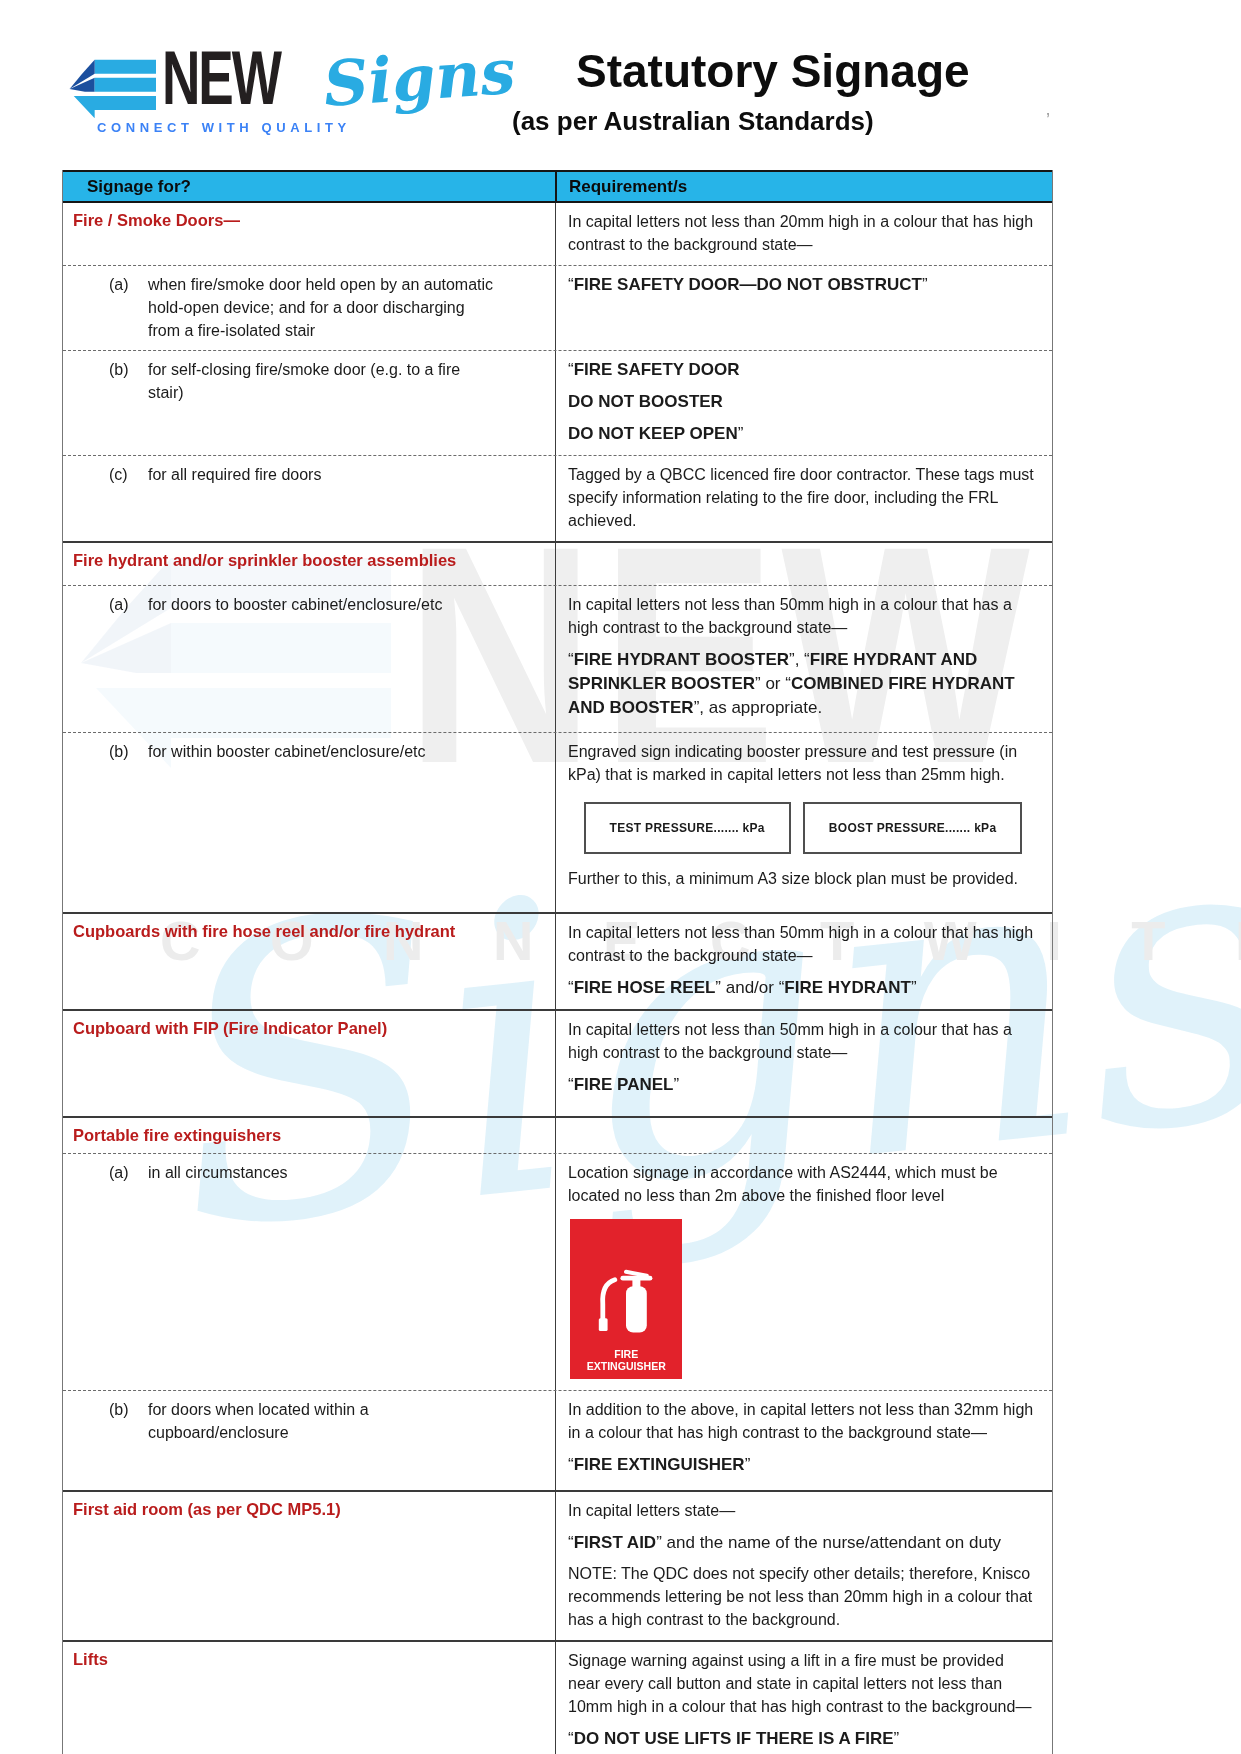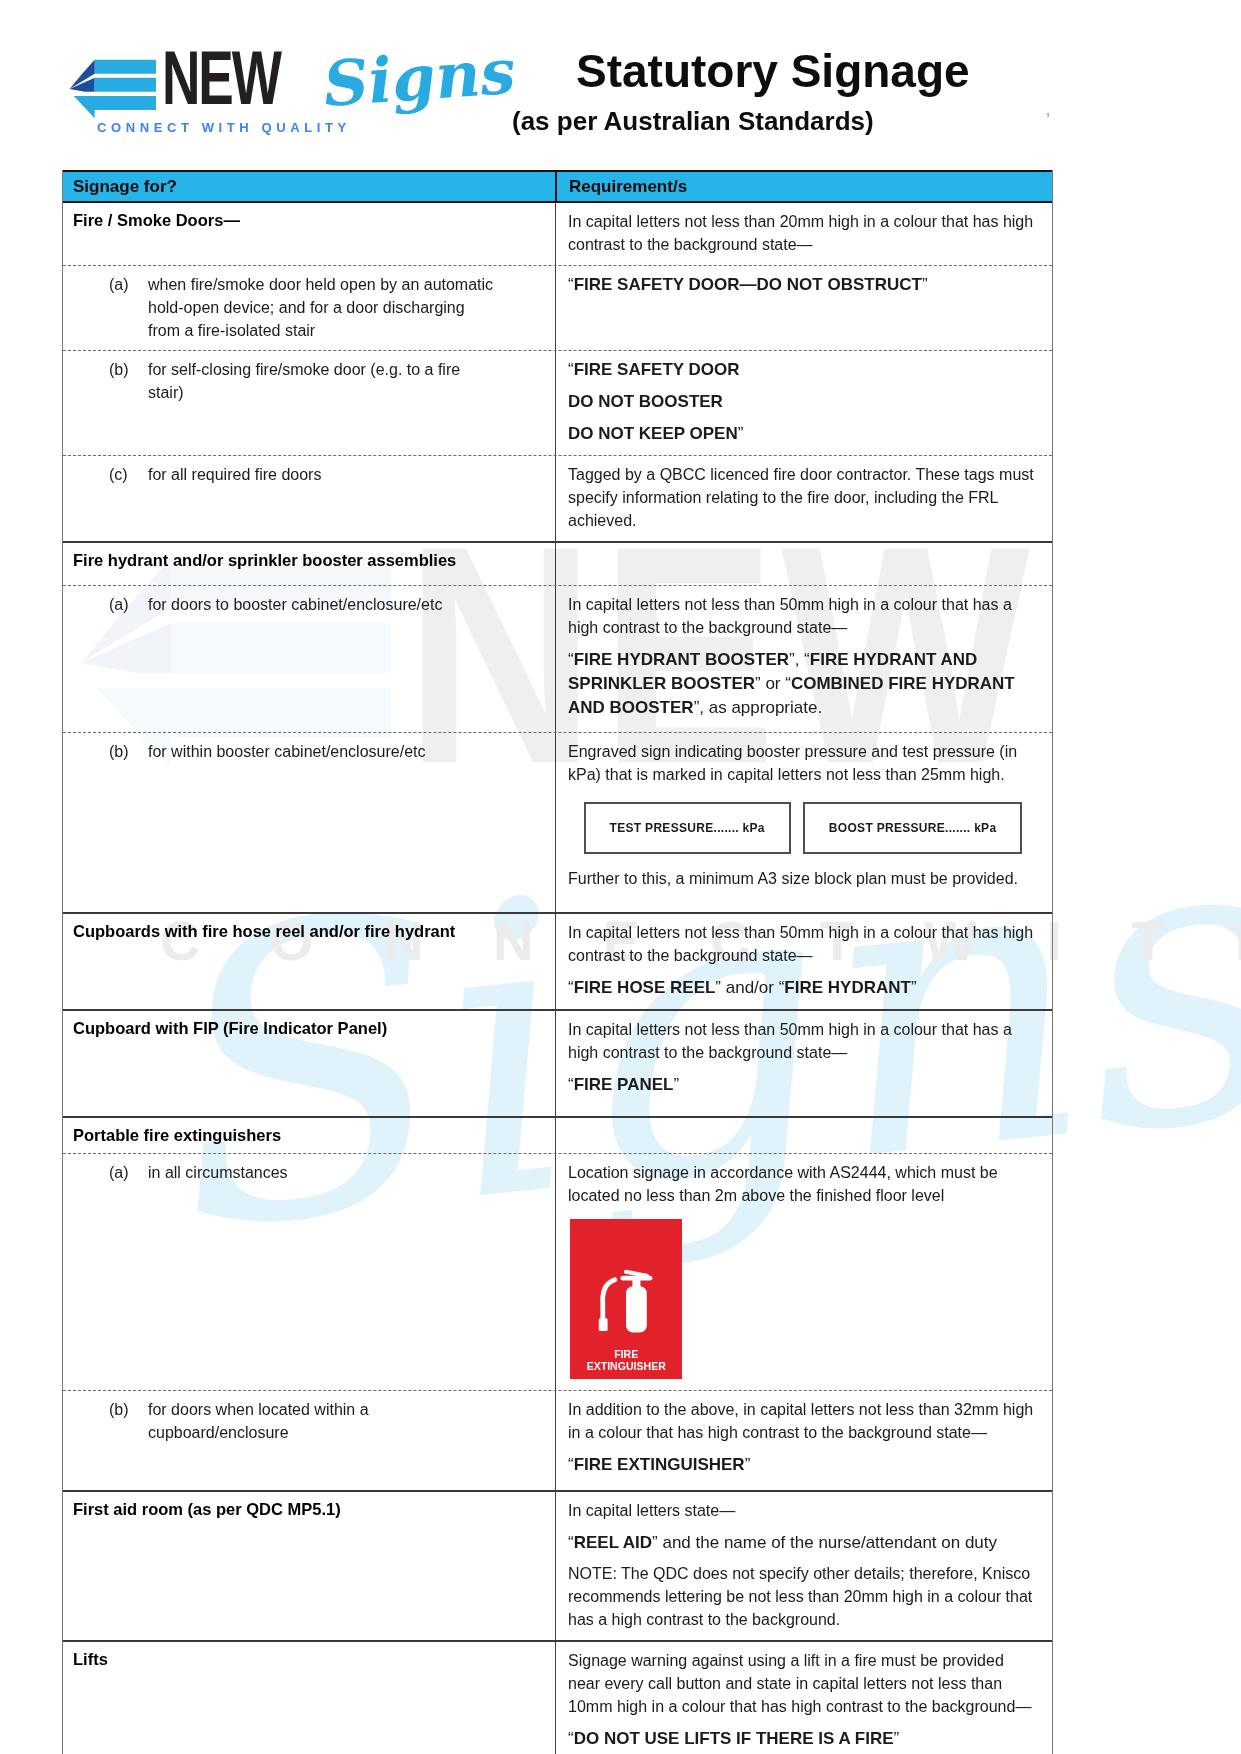--- a/index.html
+++ b/index.html
@@ -50,30 +50,30 @@
   
   .sigtable {
     position:absolute; left:62px; top:170px; width:991px; z-index:2;
     border-left:1px solid #777; border-right:1px solid #777; border-bottom:2px solid #333;
   }
   .thead {
     display:grid; grid-template-columns:492px 1fr; background:#27b4e8;
     border-top:2px solid #151515; border-bottom:2px solid #151515; height:33px;
     font-weight:bold; font-size:17px; color:#0b0b0b;
   }
-  .thead .hc { display:flex; align-items:center; padding-left:10px; }
+  .thead .hc { display:flex; align-items:center; padding-left:24px; }
   .thead .hc.h2 { border-left:2px solid #151515; padding-left:12px; }
 
   .trow { display:grid; grid-template-columns:492px 1fr; background:transparent; }
   .trow .left  { padding:7px 8px 8px 10px; }
   .trow .right { border-left:1px solid #3c3c3c; padding:7px 14px 9px 12px; }
   .sep-dash { border-top:1px dashed #6b6b6b; }
   .sep-solid { border-top:2px solid #3a3a3a; }
 
-  .sec { color:#000000; font-weight:bold; font-size:16.5px; padding-top:1px; }
+  .sec { color:#b91c1c; font-weight:bold; font-size:16.5px; padding-top:1px; }
   .sub { display:flex; padding-left:36px; gap:9px; font-size:16px; line-height:23px; }
   .sub .letter { width:30px; flex:none; }
   .sub .st { max-width:352px; }
 
   .right p { margin:0; font-size:16px; line-height:23px; }
   .right p + p { margin-top:7px; }
   .right p.sig { font-size:17px; line-height:24px; }
   .right p.sig + p.sig { margin-top:8px; }
   .right p + p.sig { margin-top:9px; }
   .pb { font-weight:bold; }
@@ -290,21 +290,21 @@
         <p class="sig"><span>“</span><span class="pb">FIRE EXTINGUISHER</span><span>”</span></p>
       </div>
     </div>
 
     <div class="trow sep-solid mh150">
       <div class="left">
         <div class="sec">First aid room (as per QDC MP5.1)</div>
       </div>
       <div class="right">
         <p>In capital letters state—</p>
-        <p class="sig"><span>“</span><span class="pb">REEL AID</span><span>” and the name of the nurse/attendant on duty</span></p>
+        <p class="sig"><span>“</span><span class="pb">FIRST AID</span><span>” and the name of the nurse/attendant on duty</span></p>
         <p>NOTE: The QDC does not specify other details; therefore, Knisco recommends lettering be not less than 20mm high in a colour that has a high contrast to the background.</p>
       </div>
     </div>
 
     <div class="trow sep-solid mh124">
       <div class="left">
         <div class="sec">Lifts</div>
       </div>
       <div class="right">
         <p>Signage warning against using a lift in a fire must be provided near every call button and state in capital letters not less than 10mm high in a colour that has high contrast to the background—</p>

